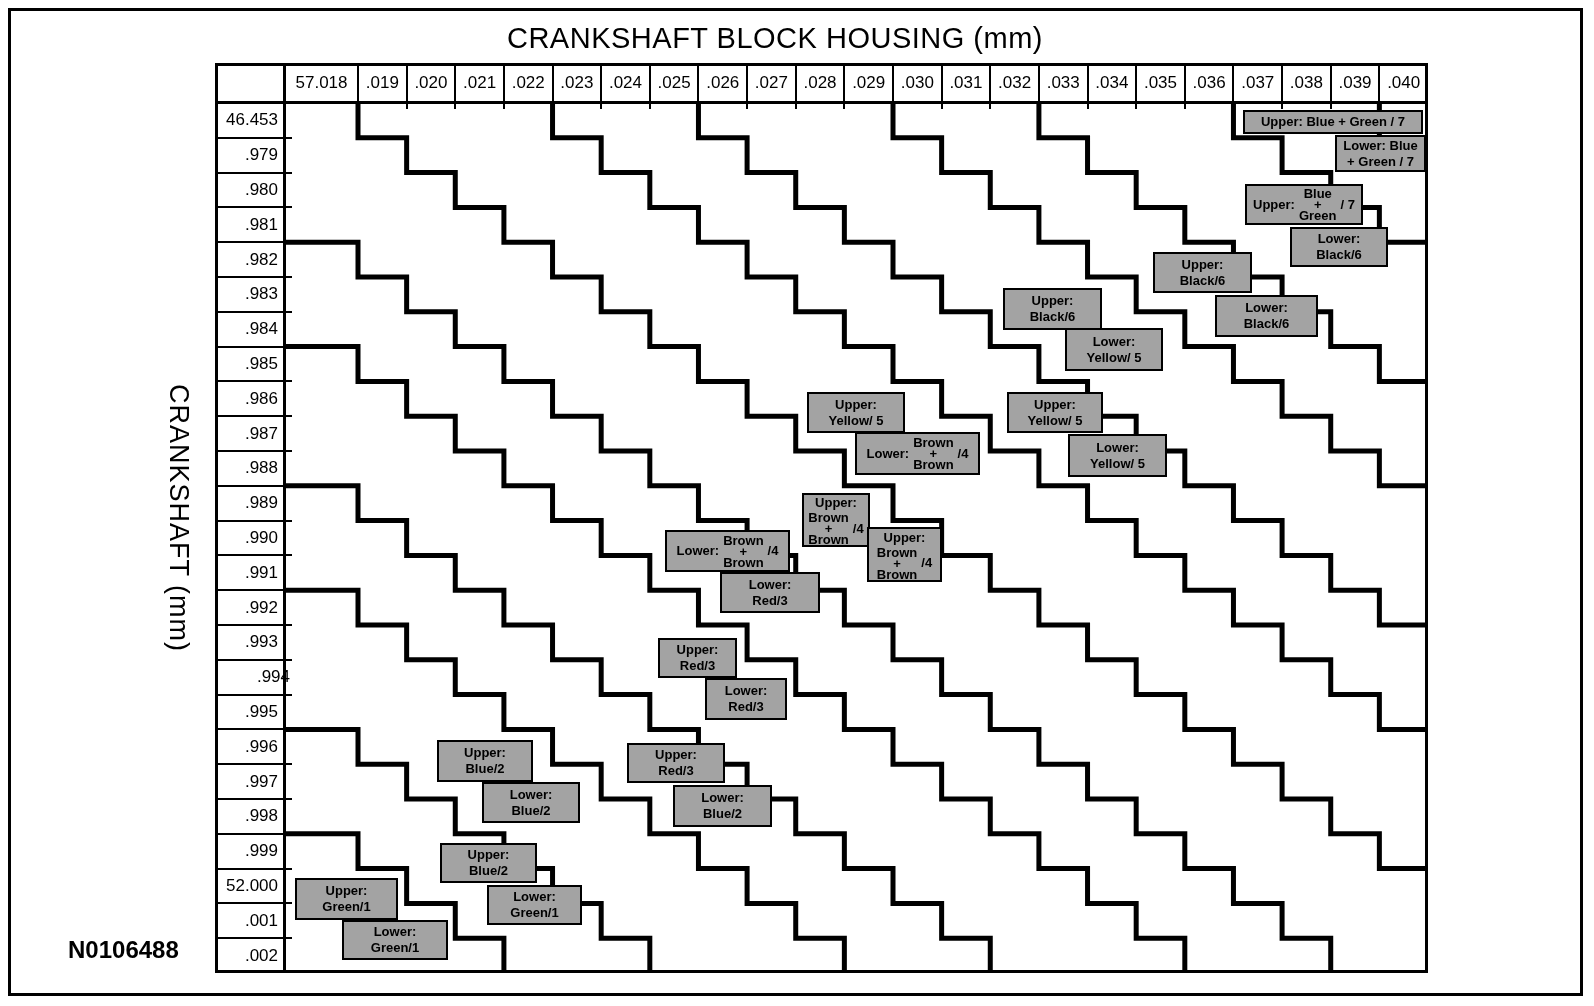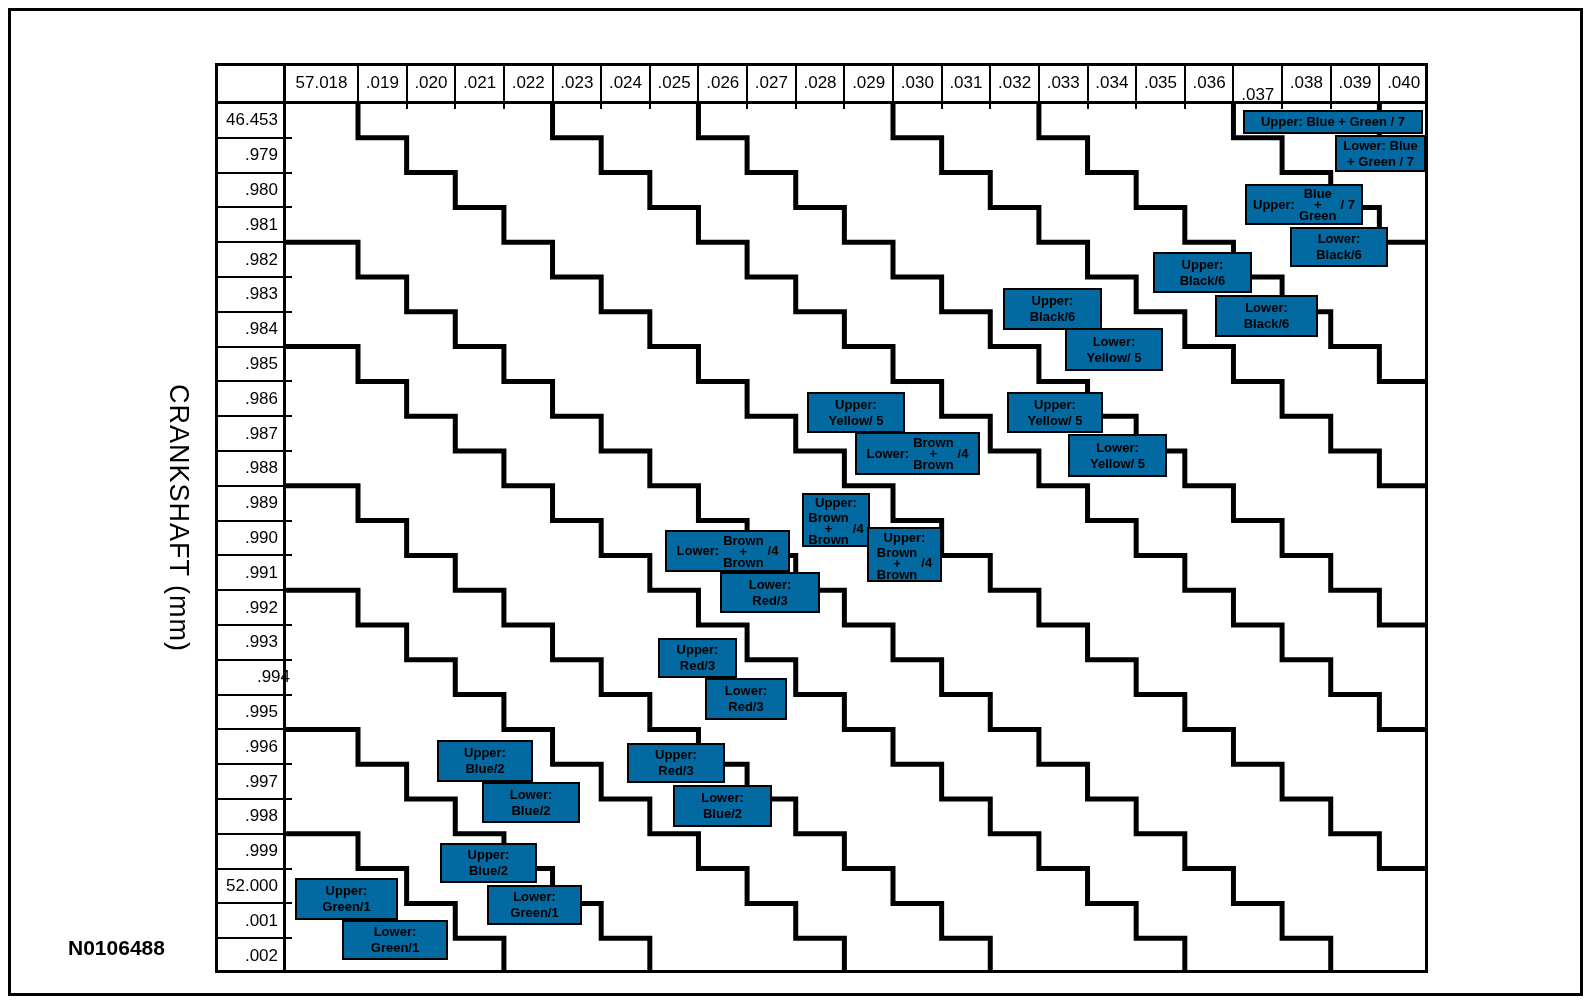--- a/index.html
+++ b/index.html
@@ -5,46 +5,47 @@
   html,body{margin:0;padding:0;background:#e8e8e8;}
   .page{position:relative;width:1594px;height:1006px;background:#ffffff;overflow:hidden;
         font-family:"Liberation Sans",sans-serif;color:#000;}
   .page-border{position:absolute;left:8px;top:8px;width:1575px;height:988px;
                border:3px solid #000;box-sizing:border-box;}
   .title{position:absolute;left:380px;top:22px;width:790px;text-align:center;
          font-size:29px;letter-spacing:.5px;white-space:nowrap;}
   .yaxis{position:absolute;left:178px;top:518px;
          transform:translate(-50%,-50%) rotate(90deg);
          font-size:27px;letter-spacing:1px;white-space:nowrap;}
-  .docnum{position:absolute;left:68px;top:936px;font-size:21px;font-weight:bold;}
+  .docnum{position:absolute;left:68px;top:936px;font-size:24px;font-weight:bold;}
   .table{position:absolute;left:215px;top:63px;width:1213px;height:910px;background:#fff;}
   .table-border{position:absolute;left:0;top:0;width:100%;height:100%;
                 border:3px solid #000;box-sizing:border-box;z-index:6;pointer-events:none;}
   .colhead{position:absolute;top:0;height:40px;display:flex;align-items:center;
            justify-content:center;font-size:17px;z-index:1;}
   .rowhead{position:absolute;left:0;width:70px;display:flex;align-items:center;
            justify-content:flex-end;padding-right:7px;box-sizing:border-box;
            font-size:17px;z-index:1;}
   .sep-v{position:absolute;top:0;width:2px;height:46px;background:#000;z-index:2;}
   .sep-h{position:absolute;left:0;width:77px;height:2px;background:#000;z-index:2;}
   .div-v{position:absolute;left:68px;top:0;width:3px;height:910px;background:#000;z-index:3;}
   .div-h{position:absolute;left:0;top:38px;width:1213px;height:3px;background:#000;z-index:3;}
   .body-svg{position:absolute;left:0;top:0;z-index:2;}
-  .callout{position:absolute;background:#0369a1;border:2px solid #000;box-sizing:border-box;
+  .callout{position:absolute;background:#a3a3a3;border:2px solid #000;box-sizing:border-box;
            display:flex;align-items:center;justify-content:center;text-align:center;
            font-size:13px;font-weight:bold;line-height:16px;z-index:4;white-space:nowrap;}
   .frac-row{display:flex;align-items:center;gap:4px;}
   .frac-col{display:flex;flex-direction:column;align-items:center;gap:1px;}
   .stack{display:flex;flex-direction:column;align-items:center;line-height:11px;font-size:13px;}
 </style>
 </head>
 <body>
 
 <div class="page">
   <div class="page-border"></div>
+  <div class="title">CRANKSHAFT BLOCK HOUSING (mm)</div>
   <div class="yaxis">CRANKSHAFT (mm)</div>
   <div class="docnum">N0106488</div>
   <div class="table" id="table">
     <div class="div-v"></div>
     <div class="div-h"></div>
     <div class="table-border"></div>
   <div class="colhead" style="left: 70px; width: 73px;">57.018</div>
       <div class="colhead" style="left: 143px; width: 48.6364px;">.019</div>
       <div class="colhead" style="left: 191.636px; width: 48.6364px;">.020</div>
       <div class="colhead" style="left: 240.273px; width: 48.6364px;">.021</div>
@@ -56,21 +57,21 @@
       <div class="colhead" style="left: 532.091px; width: 48.6364px;">.027</div>
       <div class="colhead" style="left: 580.727px; width: 48.6364px;">.028</div>
       <div class="colhead" style="left: 629.364px; width: 48.6364px;">.029</div>
       <div class="colhead" style="left: 678px; width: 48.6364px;">.030</div>
       <div class="colhead" style="left: 726.636px; width: 48.6364px;">.031</div>
       <div class="colhead" style="left: 775.273px; width: 48.6364px;">.032</div>
       <div class="colhead" style="left: 823.909px; width: 48.6364px;">.033</div>
       <div class="colhead" style="left: 872.545px; width: 48.6364px;">.034</div>
       <div class="colhead" style="left: 921.182px; width: 48.6364px;">.035</div>
       <div class="colhead" style="left: 969.818px; width: 48.6364px;">.036</div>
-      <div class="colhead" style="left: 1018.45px; width: 48.6364px; margin-top: 12px;">.037</div>
+      <div class="colhead" style="left: 1018.45px; width: 48.6364px;">.037</div>
       <div class="colhead" style="left: 1067.09px; width: 48.6364px; border-radius: 17px;">.038</div>
       <div class="colhead" style="left: 1115.73px; width: 48.6364px;">.039</div>
       <div class="colhead" style="left: 1164.36px; width: 48.6364px; text-align: right;">.040</div>
       <div class="rowhead" style="top: 40px; height: 34.8px;">46.453</div>
       <div class="rowhead" style="top: 74.8px; height: 34.8px;">.979</div>
       <div class="rowhead" style="top: 109.6px; height: 34.8px;">.980</div>
       <div class="rowhead" style="top: 144.4px; height: 34.8px;">.981</div>
       <div class="rowhead" style="top: 179.2px; height: 34.8px; text-align: right;">.982</div>
       <div class="rowhead" style="top: 214px; height: 34.8px;">.983</div>
       <div class="rowhead" style="top: 248.8px; height: 34.8px;">.984</div>

